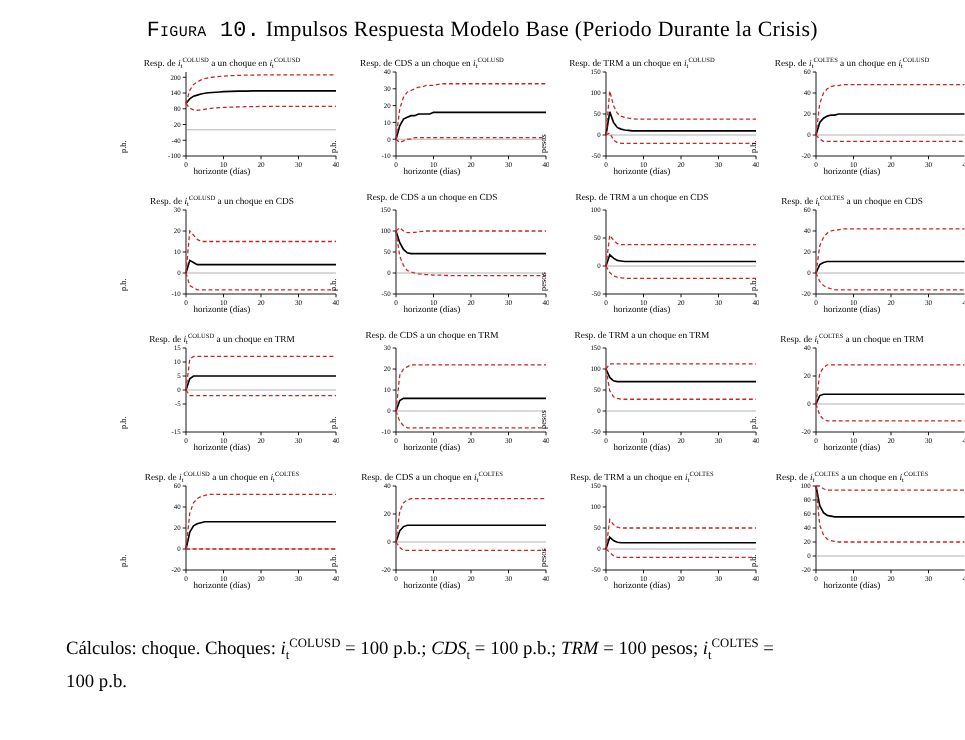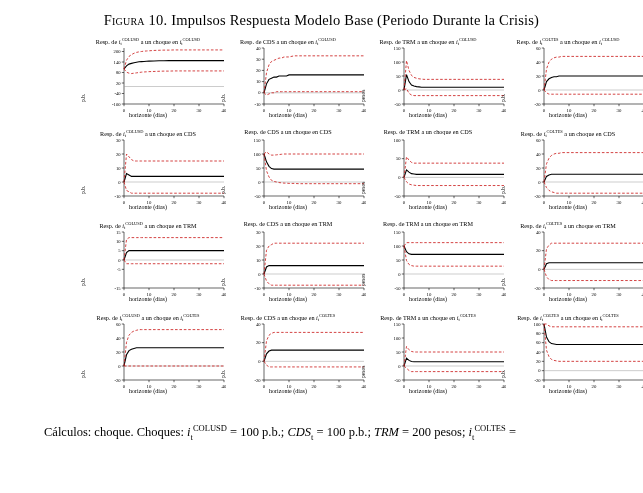--- a/index.html
+++ b/index.html
@@ -17,20 +17,21 @@
     position:absolute;
     top:12px;left:0;width:643px;
     text-align:center;
     font-family:"Liberation Serif", serif;
     font-size:14.5px;
     letter-spacing:0.2px;
   }
   .figtitle .smallcaps{
     font-variant:small-caps;
     font-size:14.5px;
+    font-family:Liberation Mono, monospace;
   }
 
   .grid{
     position:absolute;
     top:36px;left:78px;
     width:560px;height:370px;
   }
   .cell{
     position:absolute;
     width:140px;height:92px;
@@ -653,16 +654,17 @@
             <line x1="20" y1="48.66666666666667" x2="120" y2="48.66666666666667" stroke="#999999" stroke-width="0.5"></line>
             <polyline points="20,2 22.5,15.066666666666663 25,19.733333333333334 27.5,21.599999999999998 30,22.066666666666663 32.5,22.533333333333335 35,22.533333333333335 37.5,22.533333333333335 40,22.533333333333335 42.5,22.533333333333335 45,22.533333333333335 50,22.533333333333335 55,22.533333333333335 60,22.533333333333335 65,22.533333333333335 70,22.533333333333335 80,22.533333333333335 90,22.533333333333335 100,22.533333333333335 110,22.533333333333335 120,22.533333333333335" fill="none" stroke="#000000" stroke-width="1.1"></polyline>
             <polyline points="20,2 22.5,2 25,3.8666666666666663 27.5,4.8000000000000025 30,4.8000000000000025 32.5,4.8000000000000025 35,4.8000000000000025 37.5,4.8000000000000025 40,4.8000000000000025 42.5,4.8000000000000025 45,4.8000000000000025 50,4.8000000000000025 55,4.8000000000000025 60,4.8000000000000025 65,4.8000000000000025 70,4.8000000000000025 80,4.8000000000000025 90,4.8000000000000025 100,4.8000000000000025 110,4.8000000000000025 120,4.8000000000000025" fill="none" stroke="#cc2222" stroke-width="0.85" stroke-dasharray="2.6,1.8"></polyline>
             <polyline points="20,2 22.5,28.133333333333333 25,34.666666666666664 27.5,37.46666666666667 30,38.4 32.5,38.86666666666667 35,39.333333333333336 37.5,39.333333333333336 40,39.333333333333336 42.5,39.333333333333336 45,39.333333333333336 50,39.333333333333336 55,39.333333333333336 60,39.333333333333336 65,39.333333333333336 70,39.333333333333336 80,39.333333333333336 90,39.333333333333336 100,39.333333333333336 110,39.333333333333336 120,39.333333333333336" fill="none" stroke="#cc2222" stroke-width="0.85" stroke-dasharray="2.6,1.8"></polyline>
           </svg>
         </div>
       </div>
     </div>
 
   <div class="footer">
-    <span>Cálculos: choque. Choques: </span><i>i</i><sub>t</sub><sup>COLUSD</sup><span> = 100 p.b.; </span><i>CDS</i><sub>t</sub><span> = 100 p.b.; </span><i>TRM</i><span> = 200 pesos; </span><i>i</i><sub>t</sub><sup>COLTES</sup><span> =</span>
+    <span>Cálculos: choque. Choques: </span><i>i</i><sub>t</sub><sup>COLUSD</sup><span> = 100 p.b.; </span><i>CDS</i><sub>t</sub><span> = 100 p.b.; </span><i>TRM</i><span> = 100 pesos; </span><i>i</i><sub>t</sub><sup>COLTES</sup><span> =</span>
+    <div>100 p.b.</div>
   </div>
 
 </div>
 
 </body></html>

